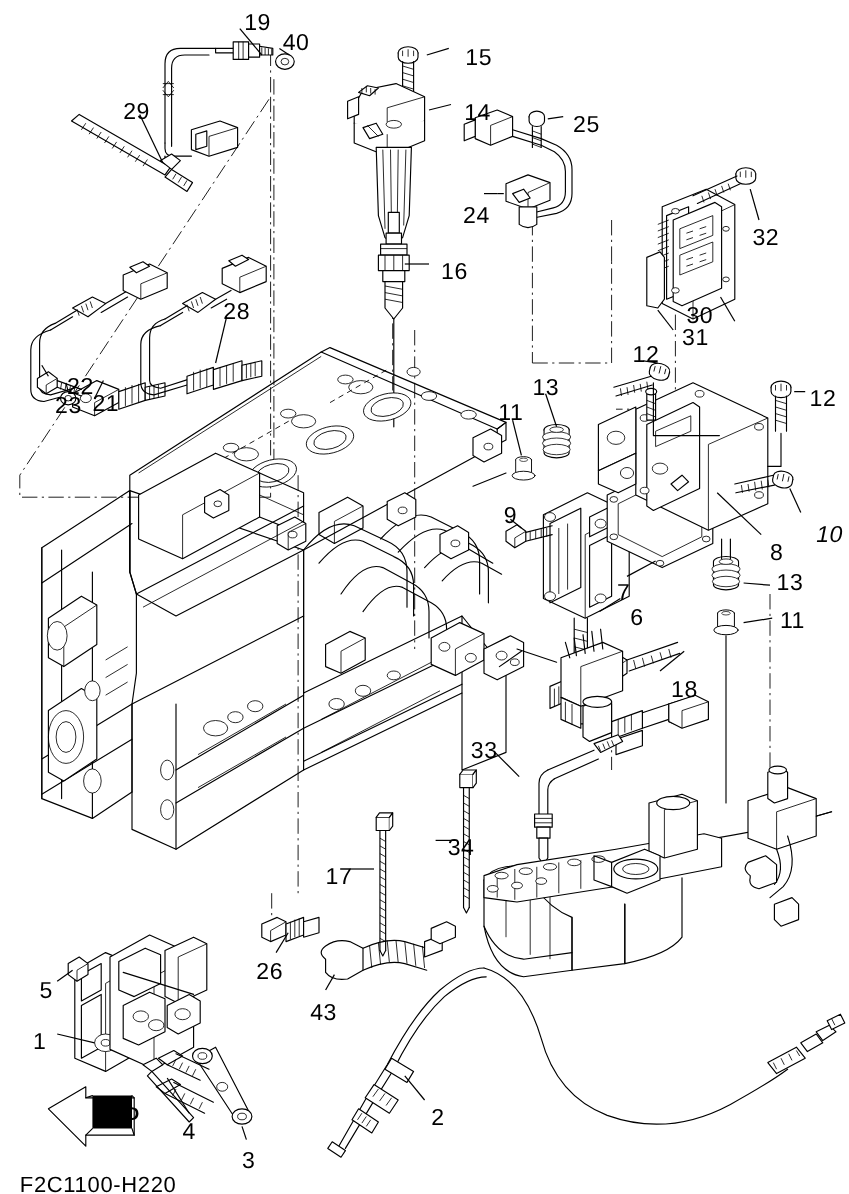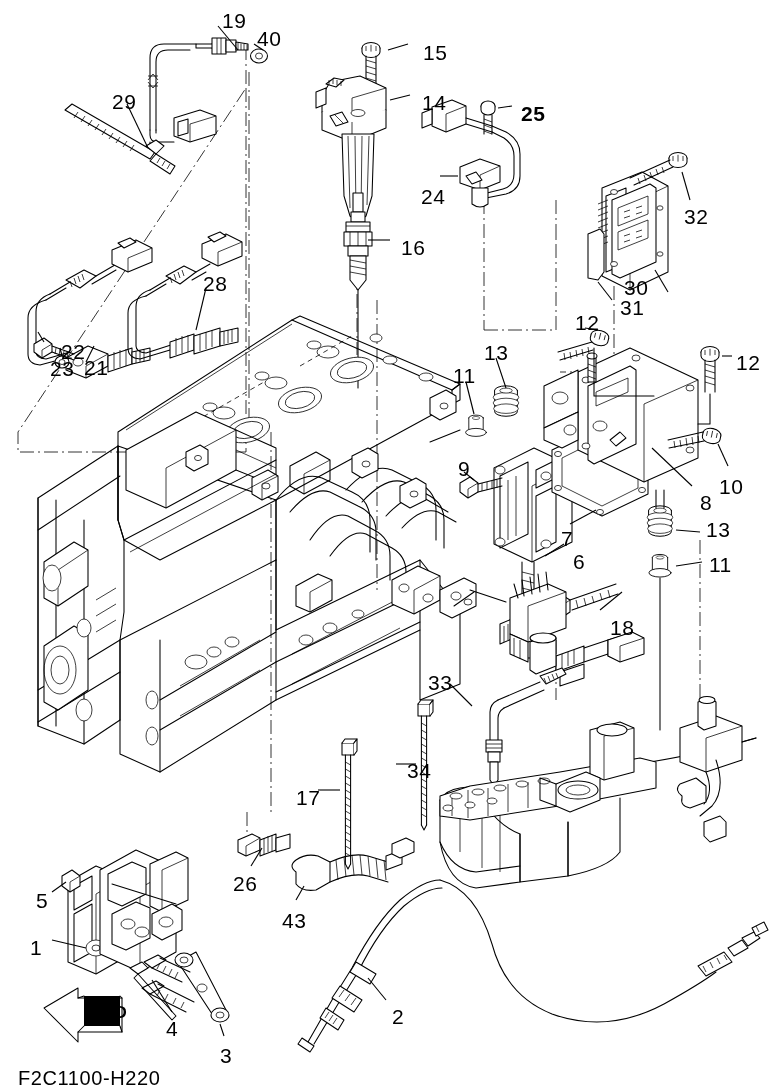--- a/index.html
+++ b/index.html
@@ -722,36 +722,36 @@
   <div id="callout-layer">
       <div class="callout" style="left: 30px; top: 937px;">1</div>
       <div class="callout" style="left: 392px; top: 1006px;">2</div>
       <div class="callout" style="left: 220px; top: 1045px;">3</div>
       <div class="callout" style="left: 166px; top: 1018px;">4</div>
       <div class="callout" style="left: 36px; top: 890px;">5</div>
       <div class="callout" style="left: 573px; top: 551px;">6</div>
       <div class="callout" style="left: 561px; top: 528px;">7</div>
       <div class="callout" style="left: 700px; top: 492px;">8</div>
       <div class="callout" style="left: 458px; top: 458px;">9</div>
-      <div class="callout" style="left: 719px; top: 476px;">10</div>
+      <div class="callout" style="left: 742px; top: 476px; font-style: italic;">10</div>
       <div class="callout" style="left: 453px; top: 365px;">11</div>
       <div class="callout" style="left: 575px; top: 312px;">12</div>
       <div class="callout" style="left: 484px; top: 342px;">13</div>
       <div class="callout" style="left: 422px; top: 92px;">14</div>
       <div class="callout" style="left: 423px; top: 42px;">15</div>
       <div class="callout" style="left: 401px; top: 237px;">16</div>
       <div class="callout" style="left: 296px; top: 787px;">17</div>
       <div class="callout" style="left: 610px; top: 617px;">18</div>
       <div class="callout" style="left: 222px; top: 10px;">19</div>
       <div class="callout" style="left: 257px; top: 28px;">40</div>
       <div class="callout" style="left: 84px; top: 357px;">21</div>
       <div class="callout" style="left: 21px; top: 341px; margin-left: 40px;">22</div>
       <div class="callout" style="left: 50px; top: 358px;">23</div>
       <div class="callout" style="left: 421px; top: 170px; margin-top: 16px;">24</div>
-      <div class="callout" style="left: 521px; top: 103px; font-weight: bold;">25</div>
+      <div class="callout" style="left: 521px; top: 103px;">25</div>
       <div class="callout" style="left: 233px; top: 873px;">26</div>
       <div class="callout" style="left: 282px; top: 910px;">43</div>
       <div class="callout" style="left: 203px; top: 273px;">28</div>
       <div class="callout" style="left: 112px; top: 91px;">29</div>
       <div class="callout" style="left: 624px; top: 277px;">30</div>
       <div class="callout" style="left: 620px; top: 297px;">31</div>
       <div class="callout" style="left: 684px; top: 206px;">32</div>
       <div class="callout" style="left: 428px; top: 672px;">33</div>
       <div class="callout" style="left: 370px; top: 760px; margin-left: 37px;">34</div>
       <div class="callout" style="left: 736px; top: 352px;">12</div>

